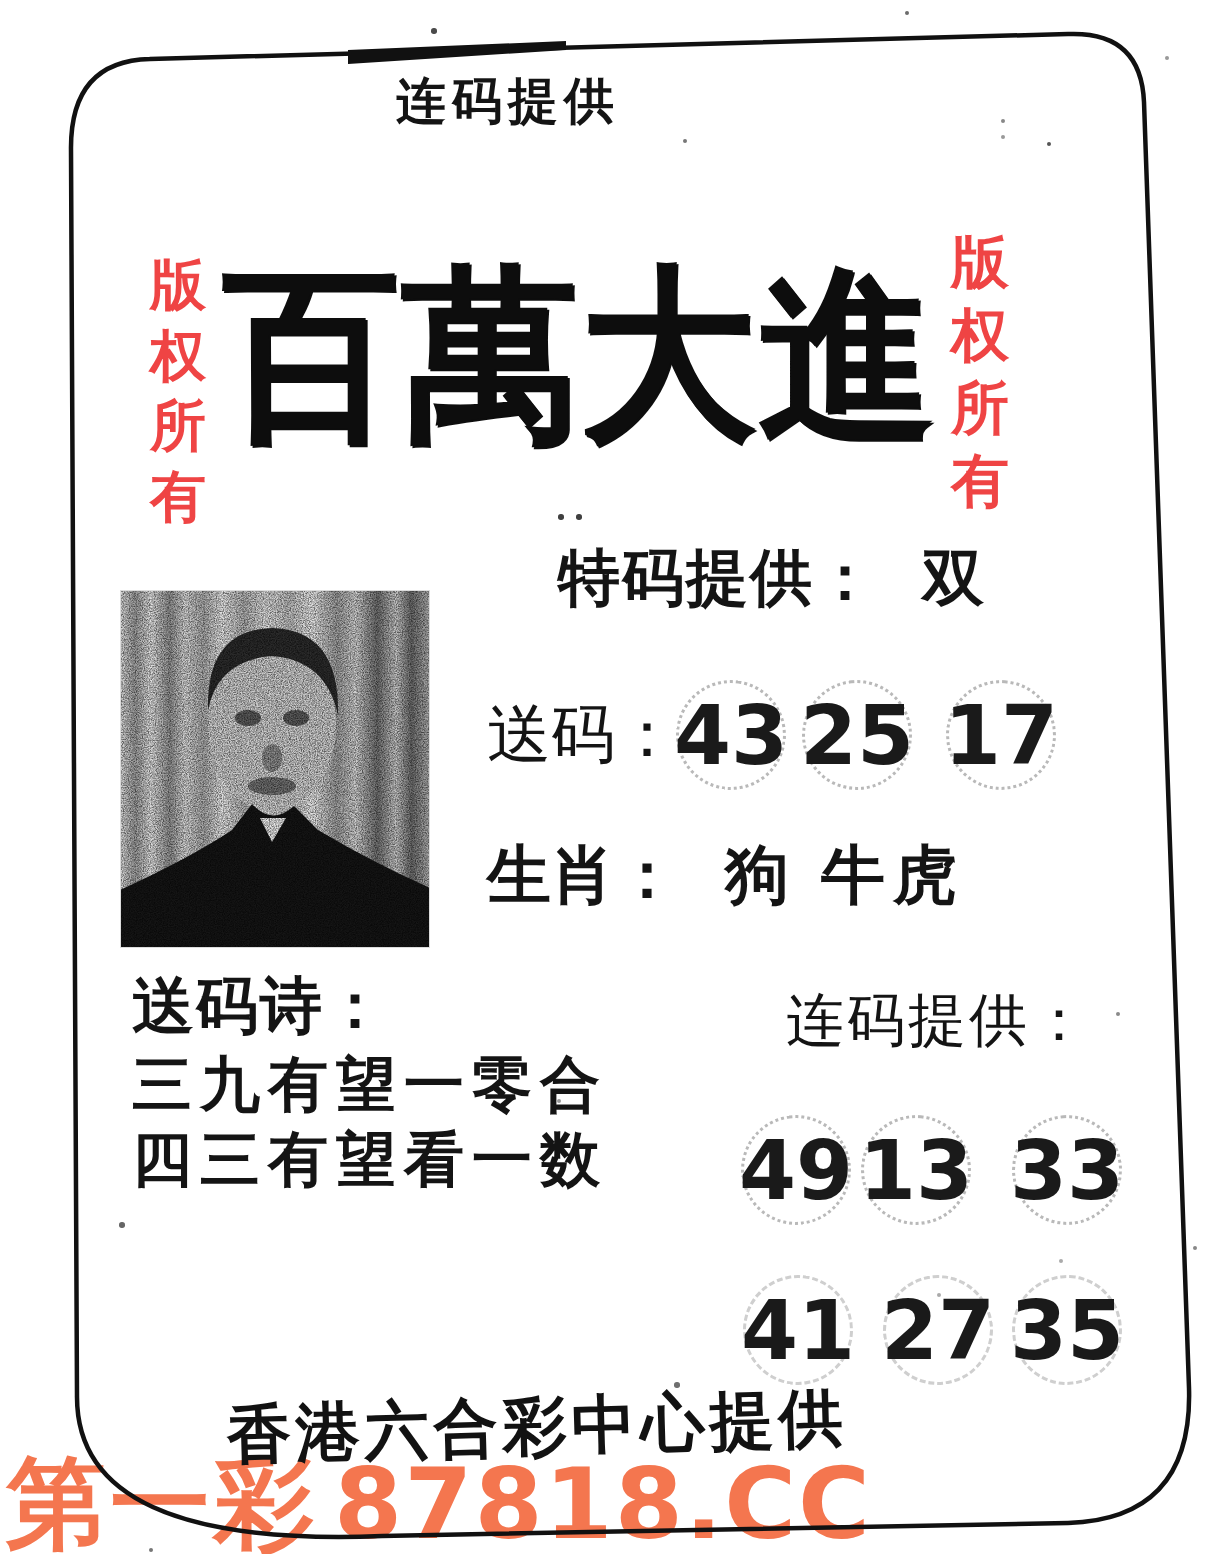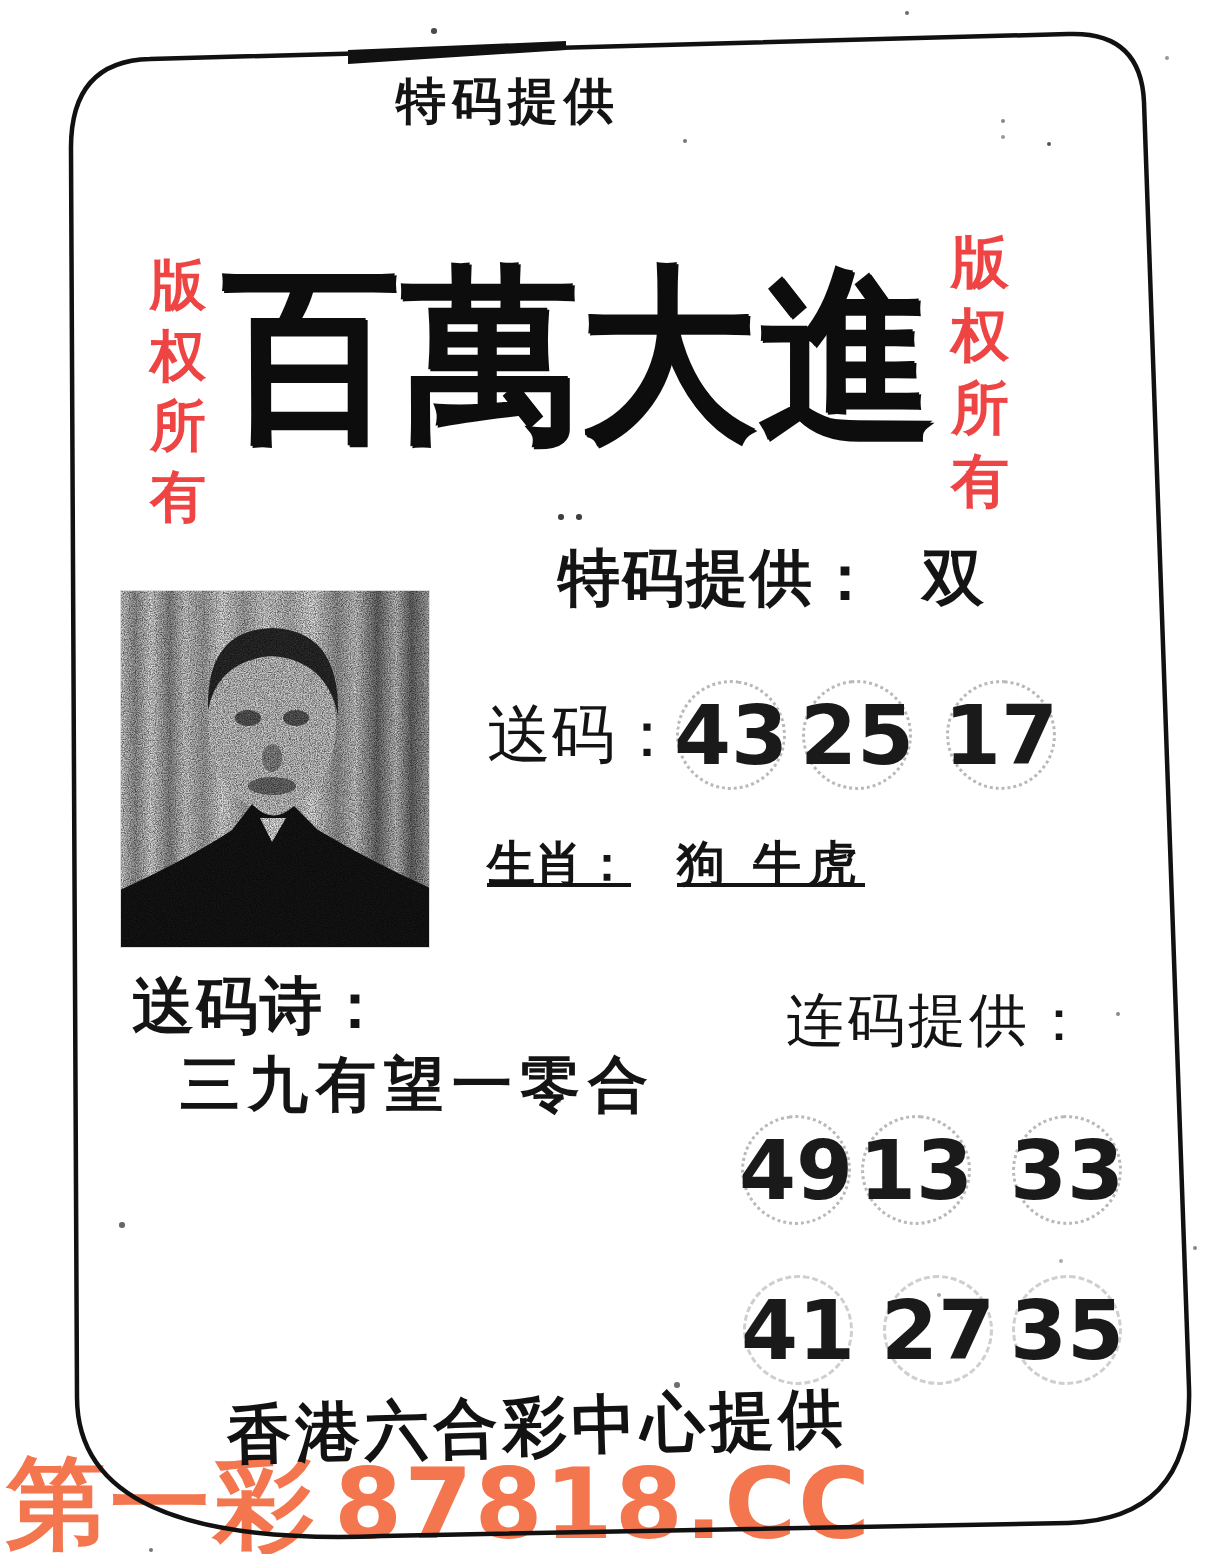--- a/index.html
+++ b/index.html
@@ -33,32 +33,32 @@
     letter-spacing:2px;line-height:1.05;color:#0d0d0d;white-space:nowrap;
     transform:scaleX(0.94);transform-origin:left top;z-index:4;
     text-shadow:2px 2px 0 #0d0d0d;
   }
 
   
   .line{z-index:4;white-space:nowrap;color:#141414;}
   .special-line{left:558px;top:536px;font-size:62px;font-weight:600;letter-spacing:2px;}
   .special-line .val{margin-left:44px;letter-spacing:0;}
   .gift-label{left:487px;top:691px;font-size:64px;font-weight:400;}
-  .zodiac-line{left:487px;top:832px;font-size:48px;font-weight:600;text-decoration:underline;}
+  .zodiac-line{left:487px;top:832px;font-size:64px;font-weight:600;}
   .zodiac-line .val{margin-left:46px;letter-spacing:8px;}
   .lianma-label{left:786px;top:982px;font-size:58px;font-weight:400;letter-spacing:3px;}
   .footer-line{
     left:228px;top:1392px;font-size:64px;font-weight:600;letter-spacing:5px;
     transform:rotate(-1.6deg);transform-origin:left bottom;z-index:4;
   }
 
   
   .poem{left:132px;top:964px;z-index:4;color:#141414;}
   .poem .poem-title{font-size:62px;font-weight:700;letter-spacing:2px;}
-  .poem .poem-line{font-size:60px;font-weight:600;letter-spacing:8px;line-height:75px;white-space:nowrap;margin-left:48px;}
+  .poem .poem-line{font-size:60px;font-weight:600;letter-spacing:8px;line-height:75px;white-space:nowrap;}
 
   
   .num-circle{
     width:104px;height:104px;border:3px dotted #b9b9b9;border-radius:50%;
     display:flex;align-items:center;justify-content:center;z-index:4;
     font-family:"DejaVu Sans","Liberation Sans",sans-serif;
     font-size:82px;font-weight:600;color:#1a1a1a;
   }
   .num-circle.faint{border-color:#cfcfcf;border-style:dashed;}
 
@@ -89,21 +89,21 @@
 <body>
 
 <svg id="frame-svg" width="1222" height="1554" viewBox="0 0 1222 1554">
   <path d="M 150 59 L 1068 34 Q 1141 31 1144 102 L 1189 1388
            Q 1193 1519 1068 1523 L 382 1536 Q 76 1548 77 1396 L 71 150 Q 70 61 150 59" fill="none" stroke="#111" stroke-width="4.5" stroke-linecap="round"></path>
   <polygon points="348,50 566,41 566,50 348,64" fill="#111"></polygon>
 </svg>
 
 <div class="abs specks"></div>
 
-<div class="abs issue line">特码提供</div>
+<div class="abs issue line">连码提供</div>
 
 <div class="abs vcol left">版权所有</div>
 <div class="abs vcol right">版权所有</div>
 
 <div class="abs main-title">百萬大進</div>
 
 <div class="abs line special-line">
   <span>特码提供：</span><span class="val">双</span>
 </div>
 
@@ -157,20 +157,21 @@
     <span style="transform:rotate(-4deg);">17</span>
   </div>
 
 <div class="abs line zodiac-line">
   <span>生肖：</span><span class="val">狗 牛虎</span>
 </div>
 
 <div class="abs poem">
   <div class="poem-title">送码诗：</div>
   <div class="poem-line">三九有望一零合</div>
+  <div class="poem-line">四三有望看一数</div>
 </div>
 
 <div class="abs line lianma-label">连码提供：</div>
 <div class="abs num-circle" style="left:741px;top:1115px;transform:rotate(-7deg);">
     <span style="transform:rotate(7deg);">49</span>
   </div>
 <div class="abs num-circle" style="left:861px;top:1115px;transform:rotate(5deg);">
     <span style="transform:rotate(-5deg);">13</span>
   </div>
 <div class="abs num-circle" style="left:1012px;top:1115px;transform:rotate(-4deg);">

